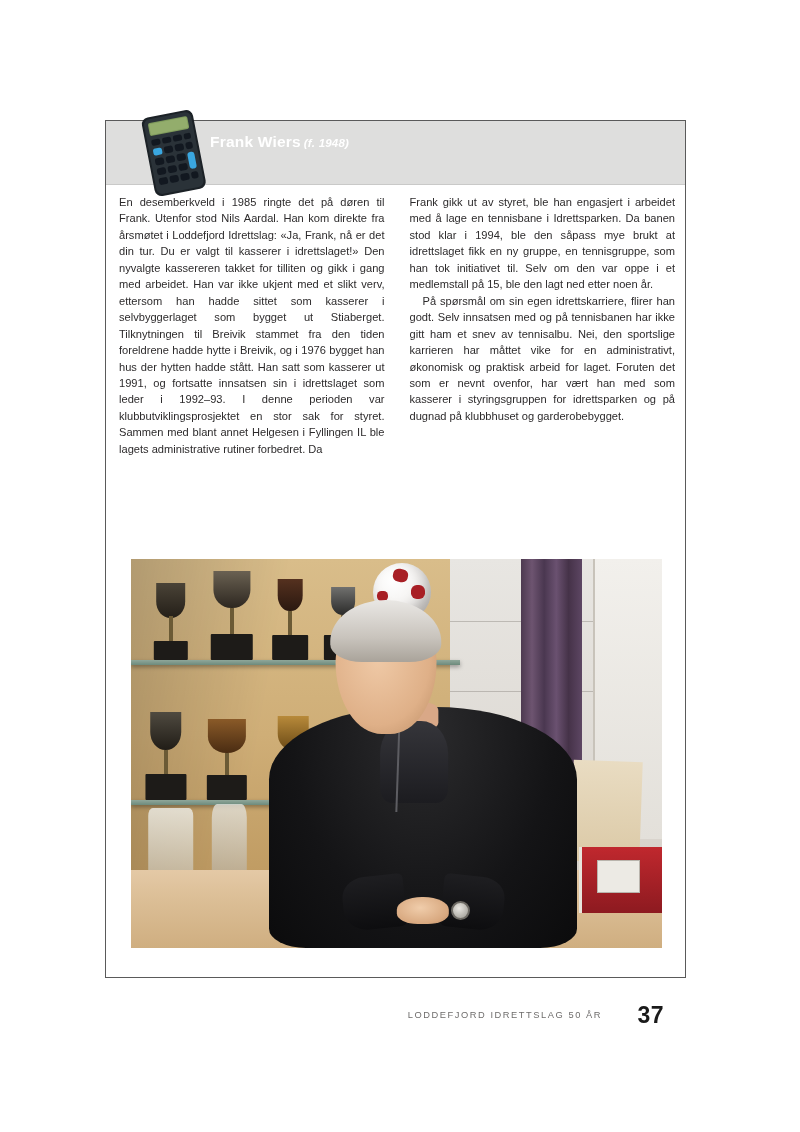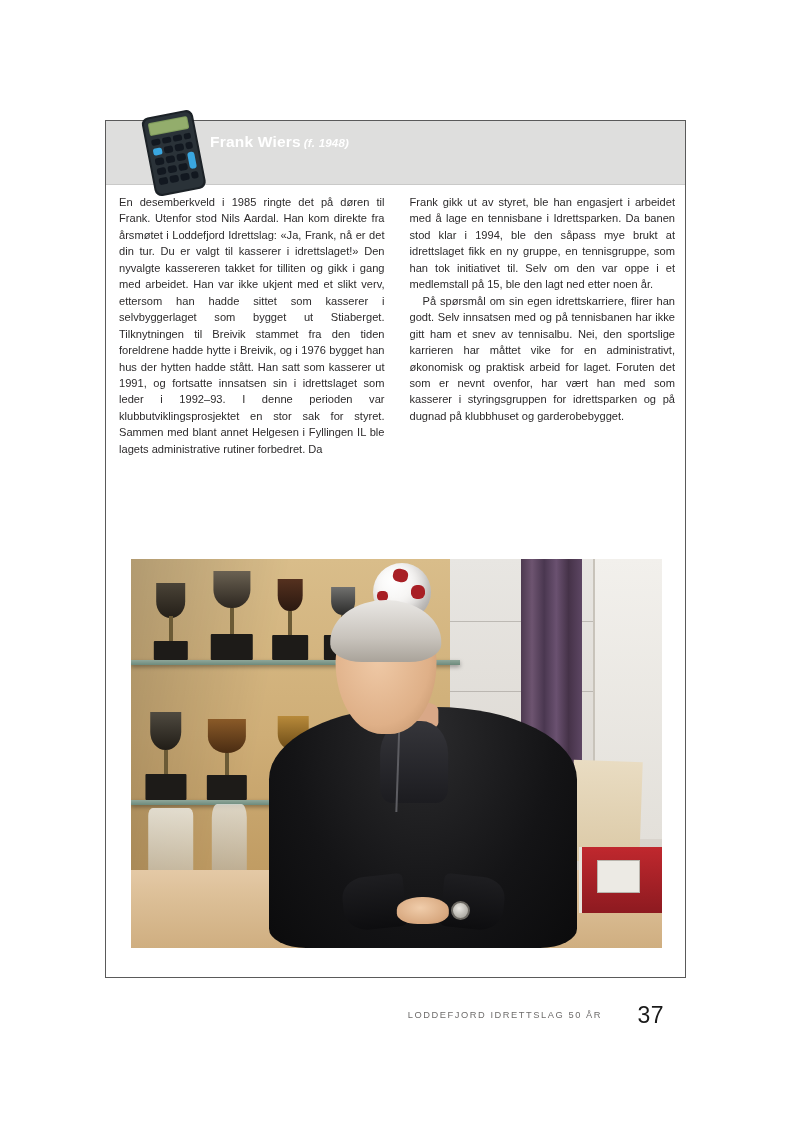--- a/index.html
+++ b/index.html
@@ -257,21 +257,21 @@
     font-size: 9.3px;
     letter-spacing: 1.55px;
     color: #6e6c6b;
     white-space: nowrap;
   }
   .footer-page {
     position:absolute;
     right: 52px;
     top: 0px;
     font-size: 23px;
-    font-weight: normal;
+    font-weight: bold;
     color: #1a1a1a;
     letter-spacing: 0.5px;
   }
 </style>
 </head>
 <body>
 
 <div class="page-frame">
 
   <div class="header-band">

